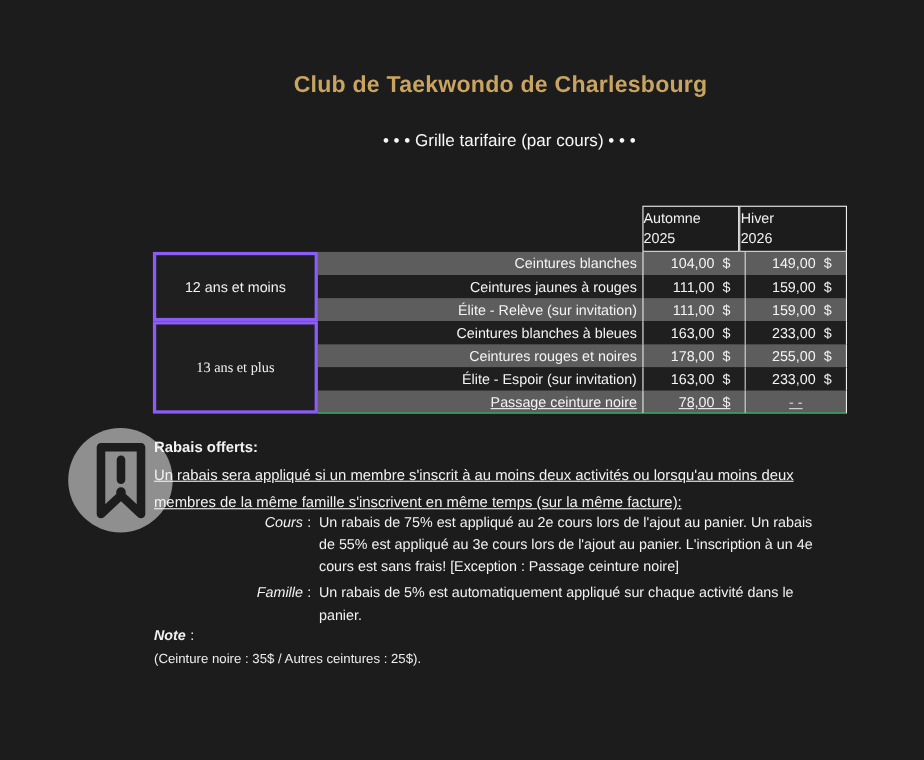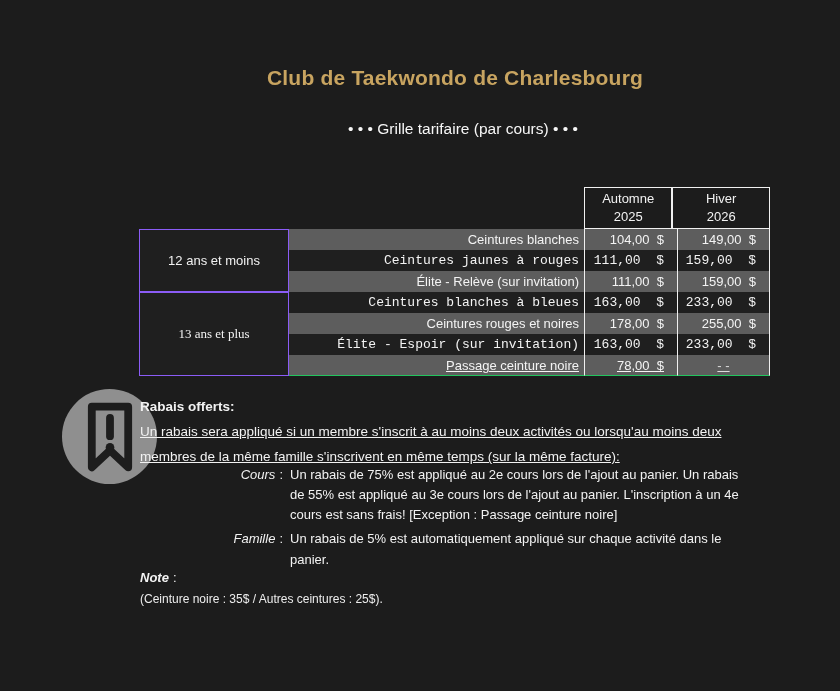--- a/index.html
+++ b/index.html
@@ -16,37 +16,37 @@
   .subtitle{
     position:absolute;left:86px;right:0;top:120px;text-align:center;
     font-size:15.5px;color:#f7f7f7;
   }
   
   .table{position:absolute;left:139px;top:187px;width:631px;z-index:3;}
   .thead{display:flex;margin-left:445px;}
   .th{
     box-sizing:border-box;border:1px solid #f0f0f0;height:42px;
     display:flex;flex-direction:column;justify-content:center;
-    text-align:center;font-size:13px;line-height:18px;background:#1c1c1c;
+    text-align:left;font-size:13px;line-height:18px;background:#1c1c1c;
   }
   .th1{width:94px;} .th2{width:104px;}
   .tbody{position:relative;}
   .trow{display:flex;margin-left:150px;height:21px;}
   .td{box-sizing:border-box;font-size:13px;line-height:21px;color:#f4f4f4;}
   .td.label{width:295px;text-align:right;padding-right:5px;overflow:hidden;white-space:nowrap;}
   .td.autumn{width:94px;text-align:right;padding-right:13px;
     border-left:1px solid #f0f0f0;border-right:1px solid #f0f0f0;}
   .td.winter{width:92px;text-align:right;padding-right:13px;border-right:1px solid #f0f0f0;}
   .td.center{text-align:center;padding-right:0;color:#dcdcdc;}
   .r-gray .td{background:#5d5d5d;}
-  .r-dark .td{background:#1f1f1f;font-family:Liberation Mono, monospace;}
+  .r-dark .td{background:#1f1f1f;}
   .trow.last .td{border-bottom:1px solid #22c55e;text-decoration:underline;}
   .group{
     position:absolute;left:0;width:150px;box-sizing:border-box;
-    border:1px solid #8b5cf6;background:#1f1f1f;
+    border:3px solid #8b5cf6;background:#1f1f1f;
     display:flex;align-items:center;justify-content:center;
     font-size:13px;text-align:center;
   }
   .g1{top:0;height:63px;}
   .g2{top:63px;height:84px;font-family:Liberation Serif, serif;}
   
   .watermark{
     position:absolute;left:62px;top:389px;width:95px;height:95px;
     border-radius:50%;background:#8f8f8f;z-index:1;
     display:flex;align-items:center;justify-content:center;

